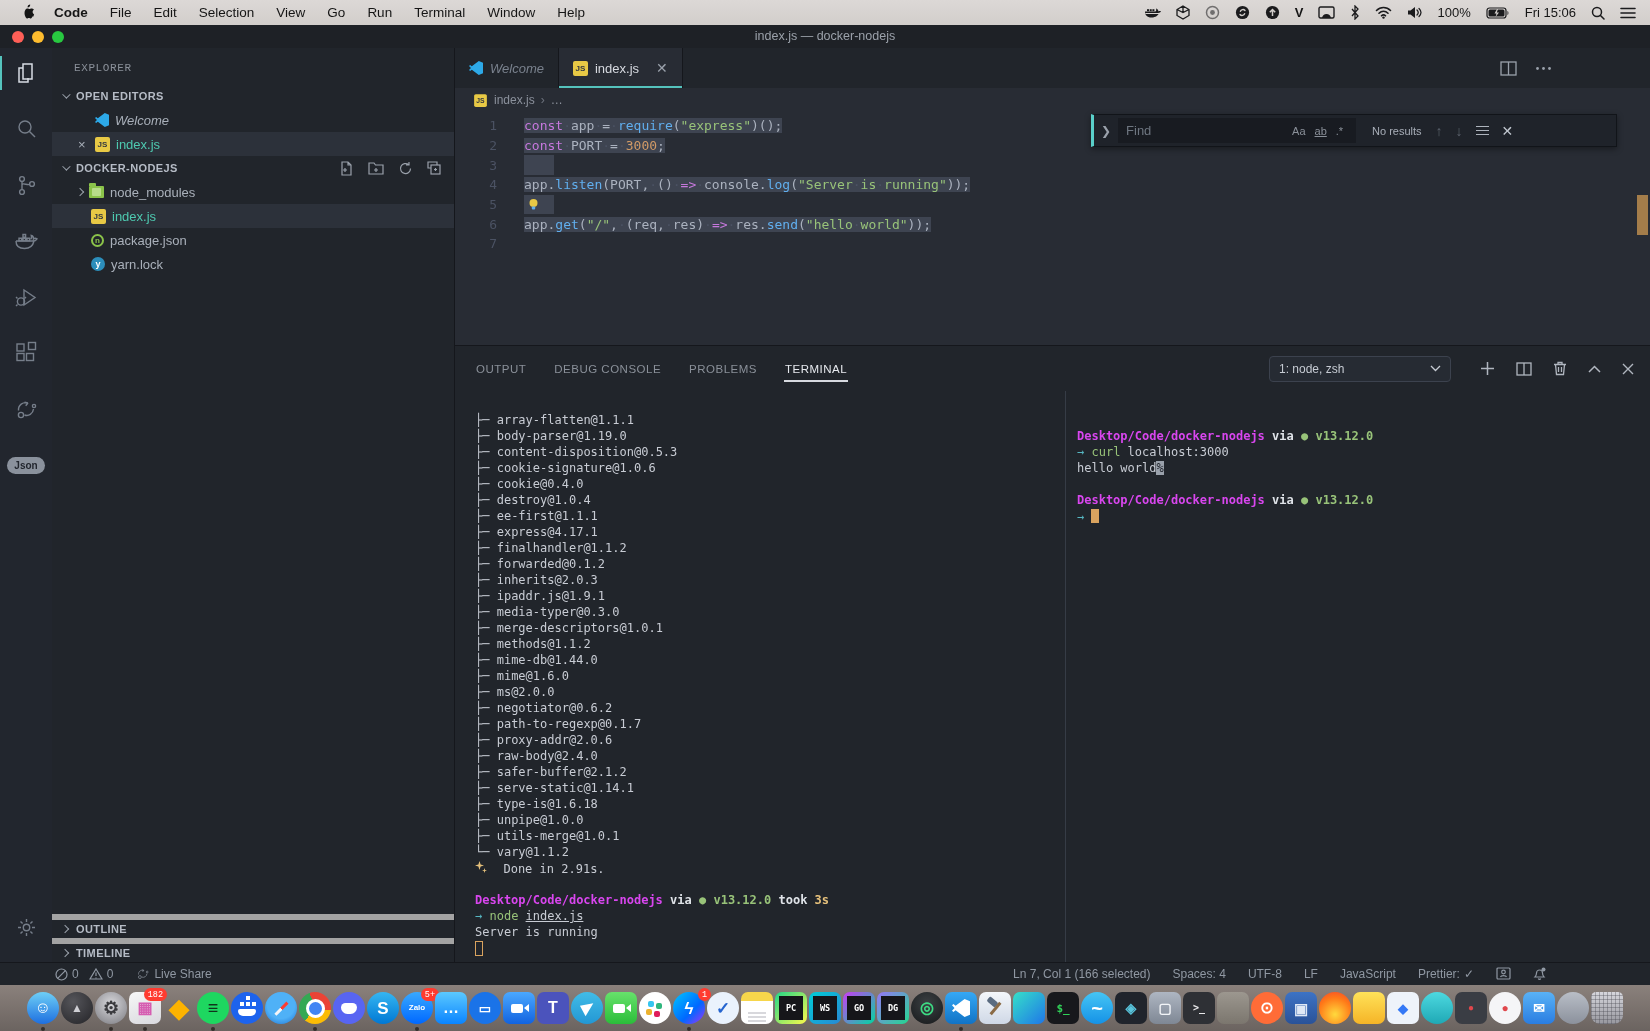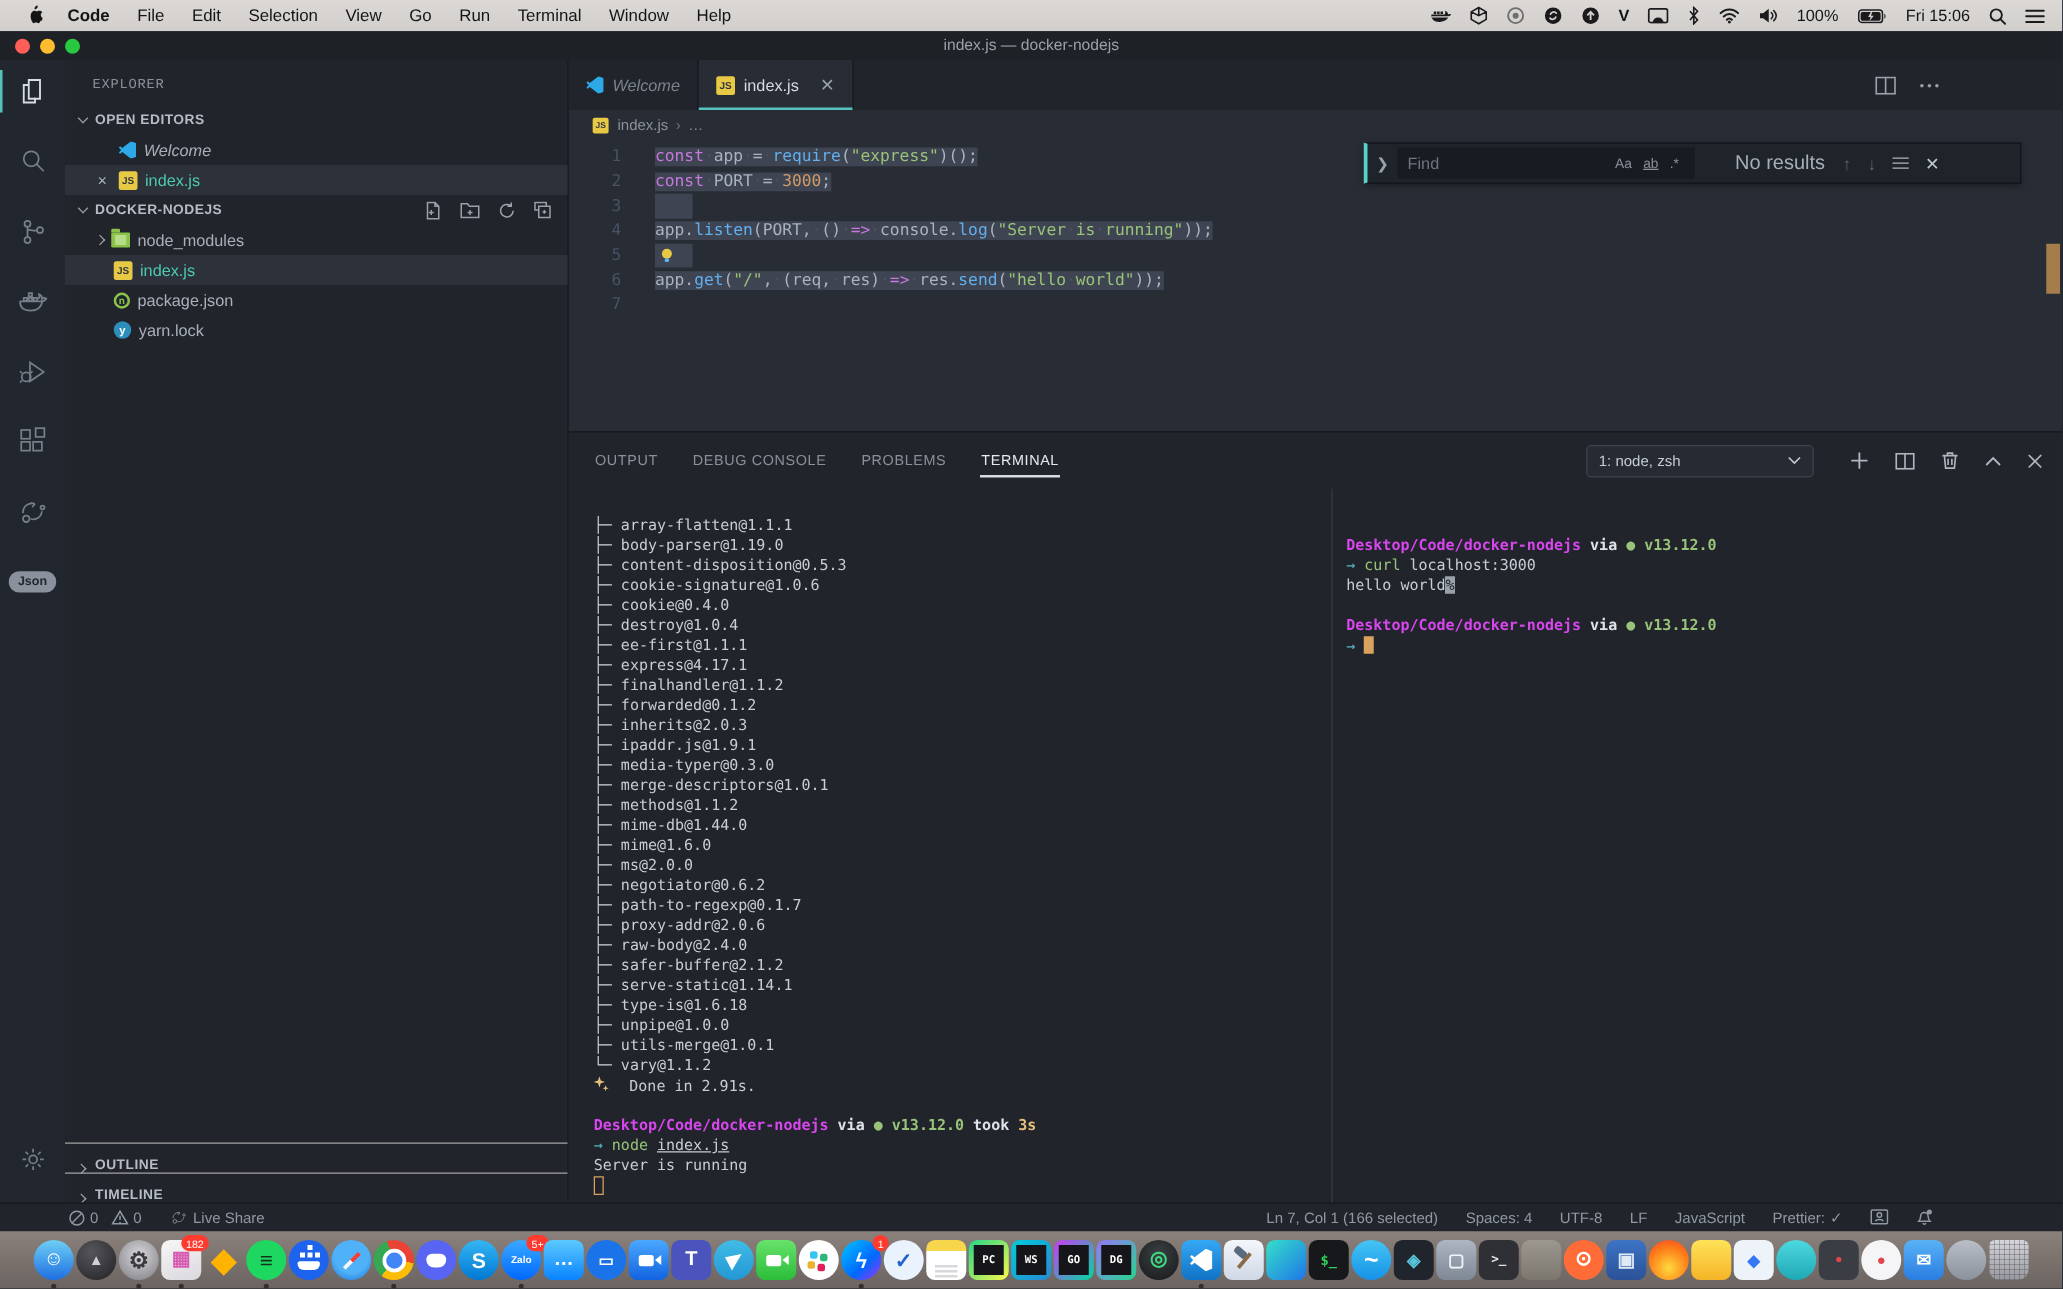--- a/index.html
+++ b/index.html
@@ -52,21 +52,21 @@
   .it { font-style:italic; }
   .fi { width:16px; height:16px; display:inline-flex; align-items:center; justify-content:center; flex-shrink:0; }
   .fi-js { background:#e8c945; color:#32373f; font-size:8px; font-weight:bold; width:15px; height:15px; border-radius:2px; }
   .fi-vscode { background:#2da9e8; width:14px; height:14px; clip-path:polygon(70% 0,100% 12%,100% 88%,70% 100%,20% 62%,8% 72%,0 65%,14% 50%,0 35%,8% 28%,20% 38%); }
   .fi-folder { width:15px; height:12px; background:#8bc34a; border-radius:1px; position:relative; }
   .fi-folder::before { content:""; position:absolute; top:-3px; left:0; width:7px; height:3px; background:#8bc34a; border-radius:1px 1px 0 0; }
   .fi-folder::after { content:""; position:absolute; top:2px; left:3px; width:9px; height:8px; background:#b8dd8a; border-radius:1px; }
   .fi-npm { width:13px; height:13px; border:2px solid #8bc34a; border-radius:50%; color:#8bc34a; font-size:8px; font-weight:bold; display:flex; align-items:center; justify-content:center; }
   .fi-yarn { width:14px; height:14px; background:#2c8ebb; border-radius:50%; color:#fff; font-size:9px; font-weight:bold; display:flex; align-items:center; justify-content:center; }
   .sb-spacer { flex:1; }
-  .sb-footrow { border-top:1px solid #a3a3a3;align-items:flex-end; }
+  .sb-footrow { border-top:6px solid #a3a3a3; }
 
   
   .main { flex:1; display:flex; flex-direction:column; min-width:0; background:#282c34; }
   .tabbar { height:40px; background:#21252b; display:flex; align-items:stretch; flex-shrink:0; }
   .tab { display:flex; align-items:center; gap:7px; padding:0 14px; font-size:13px; color:#7a828e; border-right:1px solid #15171c; position:relative; }
   .tab.active { background:#282c34; color:#d7dae0; }
   .tab.active::after { content:""; position:absolute; left:0; right:0; bottom:0; height:2px; background:#55c3bd; }
   .tab-close { margin-left:10px; font-size:14px; color:#9aa1ab; }
   .tab-actions { margin-left:auto; display:flex; align-items:center; gap:18px; padding-right:98px; }
   .tab-actions svg { stroke:#9aa1ab; fill:none; stroke-width:1.3; }
@@ -85,21 +85,21 @@
   .scroll-mark { position:absolute; right:2px; top:83px; width:11px; height:40px; background:rgba(205,152,82,.75); }
 
   
   .find { position:absolute; top:2px; left:636px; width:526px; height:33px; background:#1f232a; border:1px solid #111419;
     border-left:3px solid #5ad0ca; display:flex; align-items:center; box-shadow:0 2px 6px rgba(0,0,0,.4); font-family:"Liberation Sans",sans-serif; }
   .find-chev { color:#9aa1ab; font-size:12px; padding:0 7px; }
   .find-input { width:238px; height:25px; background:#181b21; border:none; color:#c8ccd4; font-size:13px; padding:0 70px 0 8px; outline:none; }
   .find-input::placeholder { color:#6e7681; }
   .find-inops { display:flex; gap:9px; margin-left:-64px; width:64px; color:#8a9099; font-size:11px; align-items:center; }
   .find-inops .wword { text-decoration:underline; }
-  .find-results { margin-left:32px; font-size:16px; color:#a8aeb8; }
+  .find-results { margin-left:16px; font-size:11px; color:#a8aeb8; }
   .find-nav { margin-left:14px; display:flex; gap:13px; align-items:center; color:#5b626d; font-size:14px; }
   .find-lines { display:inline-block; width:13px; }
   .find-lines i { display:block; height:1.5px; background:#aeb4bd; margin:2.5px 0; }
   .find-close { color:#c2c8d0; font-size:14px; margin-left:13px; }
 
   
   .panel { flex:1; border-top:1px solid #15171c; background:#21252b; display:flex; flex-direction:column; min-height:0; }
   .panel-header { height:45px; display:flex; align-items:center; padding-left:20px; flex-shrink:0; }
   .ptab { font-size:11.5px; letter-spacing:.5px; color:#8a9099; margin-right:26px; padding:5px 1px; position:relative; }
   .ptab.active { color:#e6e9ee; }
@@ -133,21 +133,21 @@
   .ls { margin-left:14px; }
 
   
   .dock { position:absolute; top:985px; left:0; right:0; height:46px; background:linear-gradient(rgba(199,181,168,.62),rgba(162,145,132,.55));
     display:flex; align-items:center; justify-content:center; gap:2px; }
   .dicon { width:32px; height:32px; border-radius:7px; position:relative; display:flex; align-items:center; justify-content:center;
     font-size:14px; flex-shrink:0; }
   .dicon.c { border-radius:50%; }
   .dglyph { line-height:1; }
   .dglyph.mono { font-family:"DejaVu Sans Mono",monospace; }
-  .dbadge { position:absolute; top:-4px; right:-6px; background:#ff3b30; color:#fff; border-radius:9px; font-size:8.5px; padding:1.5px 4px; min-width:9px; text-align:right; }
+  .dbadge { position:absolute; top:-4px; right:-6px; background:#ff3b30; color:#fff; border-radius:9px; font-size:8.5px; padding:1.5px 4px; min-width:9px; text-align:right;font-family:Liberation Mono, monospace; }
   .drun { position:absolute; bottom:-7px; left:50%; transform:translateX(-50%); width:4px; height:4px; border-radius:50%; background:rgba(45,40,38,.9); }
   .ic-chrome { background:conic-gradient(from -20deg,#ea4335 0 33%,#fbbc05 0 66%,#34a853 0 100%); }
   .ic-chrome::after { content:""; width:13px; height:13px; border-radius:50%; background:#4285f4; border:3px solid #fff; }
   .ic-safari { background:radial-gradient(circle at 50% 40%,#4fb1f7 55%,#1b6fd0); }
   .ic-safari::after { content:""; width:2.5px; height:17px; background:linear-gradient(#ff3b30 50%,#f5f5f7 50%); transform:rotate(45deg); }
   .ic-docker::before { content:""; position:absolute; top:17px; left:7px; width:18px; height:7px; border-radius:2px 2px 5px 5px; background:#fff; }
   .ic-docker::after { content:""; position:absolute; top:10px; left:9px; width:4px; height:4px; background:#fff; box-shadow:6px 0 0 #fff,12px 0 0 #fff,6px -6px 0 #fff; }
   .ic-discord::after { content:""; width:16px; height:11px; background:#fff; border-radius:5px 5px 7px 7px; }
   .ic-plane::after { content:""; width:0; height:0; border-left:13px solid #fff; border-top:4px solid transparent; border-bottom:8px solid transparent; transform:rotate(-28deg); margin-left:2px; }
   .ic-slack::after { content:""; width:6px; height:6px; border-radius:2px; background:#36c5f0; box-shadow:8px 2px 0 #2eb67d,-2px 8px 0 #ecb22e,6px 10px 0 #e01e5a; margin:-8px 0 0 -8px; }

